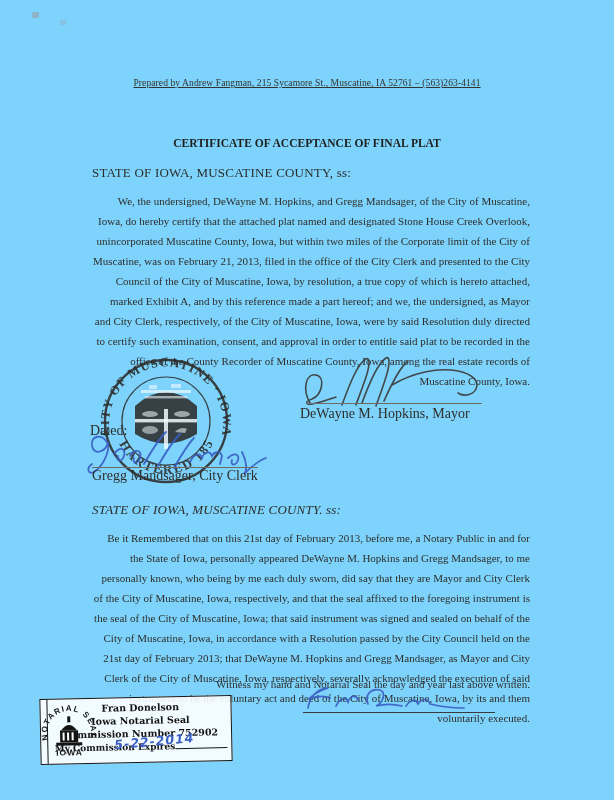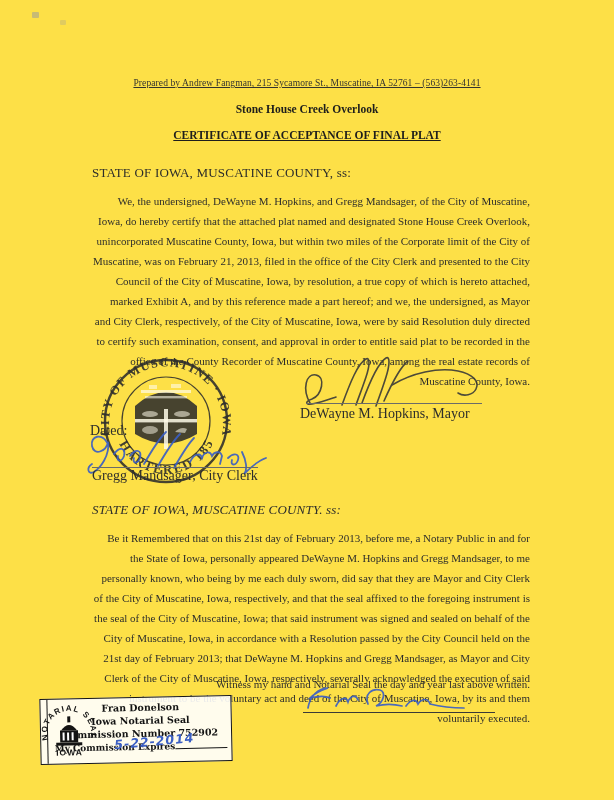--- a/index.html
+++ b/index.html
@@ -1,19 +1,19 @@
 <!DOCTYPE html>
 <html><head>
 <meta charset="utf-8">
 <style>
   * { margin:0; padding:0; box-sizing:border-box; }
   html,body { background:#e8e8e8; }
   .page {
     position:relative; width:614px; height:800px; margin:0 auto;
-    background:#fde047; overflow:hidden;
+    background:#7dd3fc; overflow:hidden;
     font-family:"Liberation Serif", serif; color:#2a2a28;
   }
   .abs { position:absolute; }
   .centered { left:0; width:614px; text-align:center; }
   .smudge { background:#9a9a9a; opacity:.55; border-radius:1px; }
   .prepared { font-size:9.5px; text-decoration:underline; color:#33332f; letter-spacing:.1px; }
   .title { font-size:11.5px; font-weight:bold; color:#1e1e1c; }
   .venue { left:92px; font-size:13px; color:#2d2d2a; letter-spacing:.2px; }
   .para { left:92px; width:438px; font-size:11px; line-height:20px; text-align:right; color:#2e2e2b; }
   .sigline { height:0; border-bottom:1px solid #6b6b68; }
@@ -43,22 +43,21 @@
 <body>
 
 <div class="page">
 
   <div class="abs smudge" style="left:32px; top:12px; width:7px; height:6px;"></div>
   <div class="abs smudge" style="left:60px; top:20px; width:6px; height:5px; opacity:.3;"></div>
 
   <div class="abs centered" style="top:72px;">
     <span class="prepared">Prepared by Andrew Fangman, 215 Sycamore St., Muscatine, IA  52761 – (563)263-4141</span>
   </div>
-  <div class="abs centered title" style="top:103px;">Stone House Creek Overlook</div>
-  <div class="abs centered title" style="top:129px;text-decoration:underline;">CERTIFICATE OF ACCEPTANCE OF FINAL PLAT</div>
+  <div class="abs centered title" style="top:137px;">CERTIFICATE OF ACCEPTANCE OF FINAL PLAT</div>
 
   <div class="abs venue" style="top:165px;">STATE OF IOWA, MUSCATINE COUNTY, ss:</div>
 
   <div class="abs para" style="top:191px;">We, the undersigned, DeWayne M. Hopkins, and Gregg Mandsager, of the City of Muscatine, Iowa, do hereby certify that the attached plat named and designated Stone House Creek Overlook, unincorporated Muscatine County, Iowa, but within two miles of the Corporate limit of the City of Muscatine, was on February 21, 2013, filed in the office of the City Clerk and presented to the City Council of the City of Muscatine, Iowa, by resolution, a true copy of which is hereto attached, marked Exhibit A, and by this reference made a part hereof; and we, the undersigned, as Mayor and City Clerk, respectively, of the City of Muscatine, Iowa, were by said Resolution duly directed to certify such examination, consent, and approval in order to entitle said plat to be recorded in the office of the County Recorder of Muscatine County, Iowa, among the real estate records of Muscatine County, Iowa.</div>
 
 
   <svg class="abs" style="left:101px; top:356px;" width="130" height="130" viewBox="0 0 130 130">
     <g fill="none" stroke="#2e2e2c" opacity="0.88">
       <circle cx="65" cy="65" r="61" stroke-width="2.4"></circle>
       <circle cx="65" cy="65" r="44" stroke-width="1.2"></circle>

